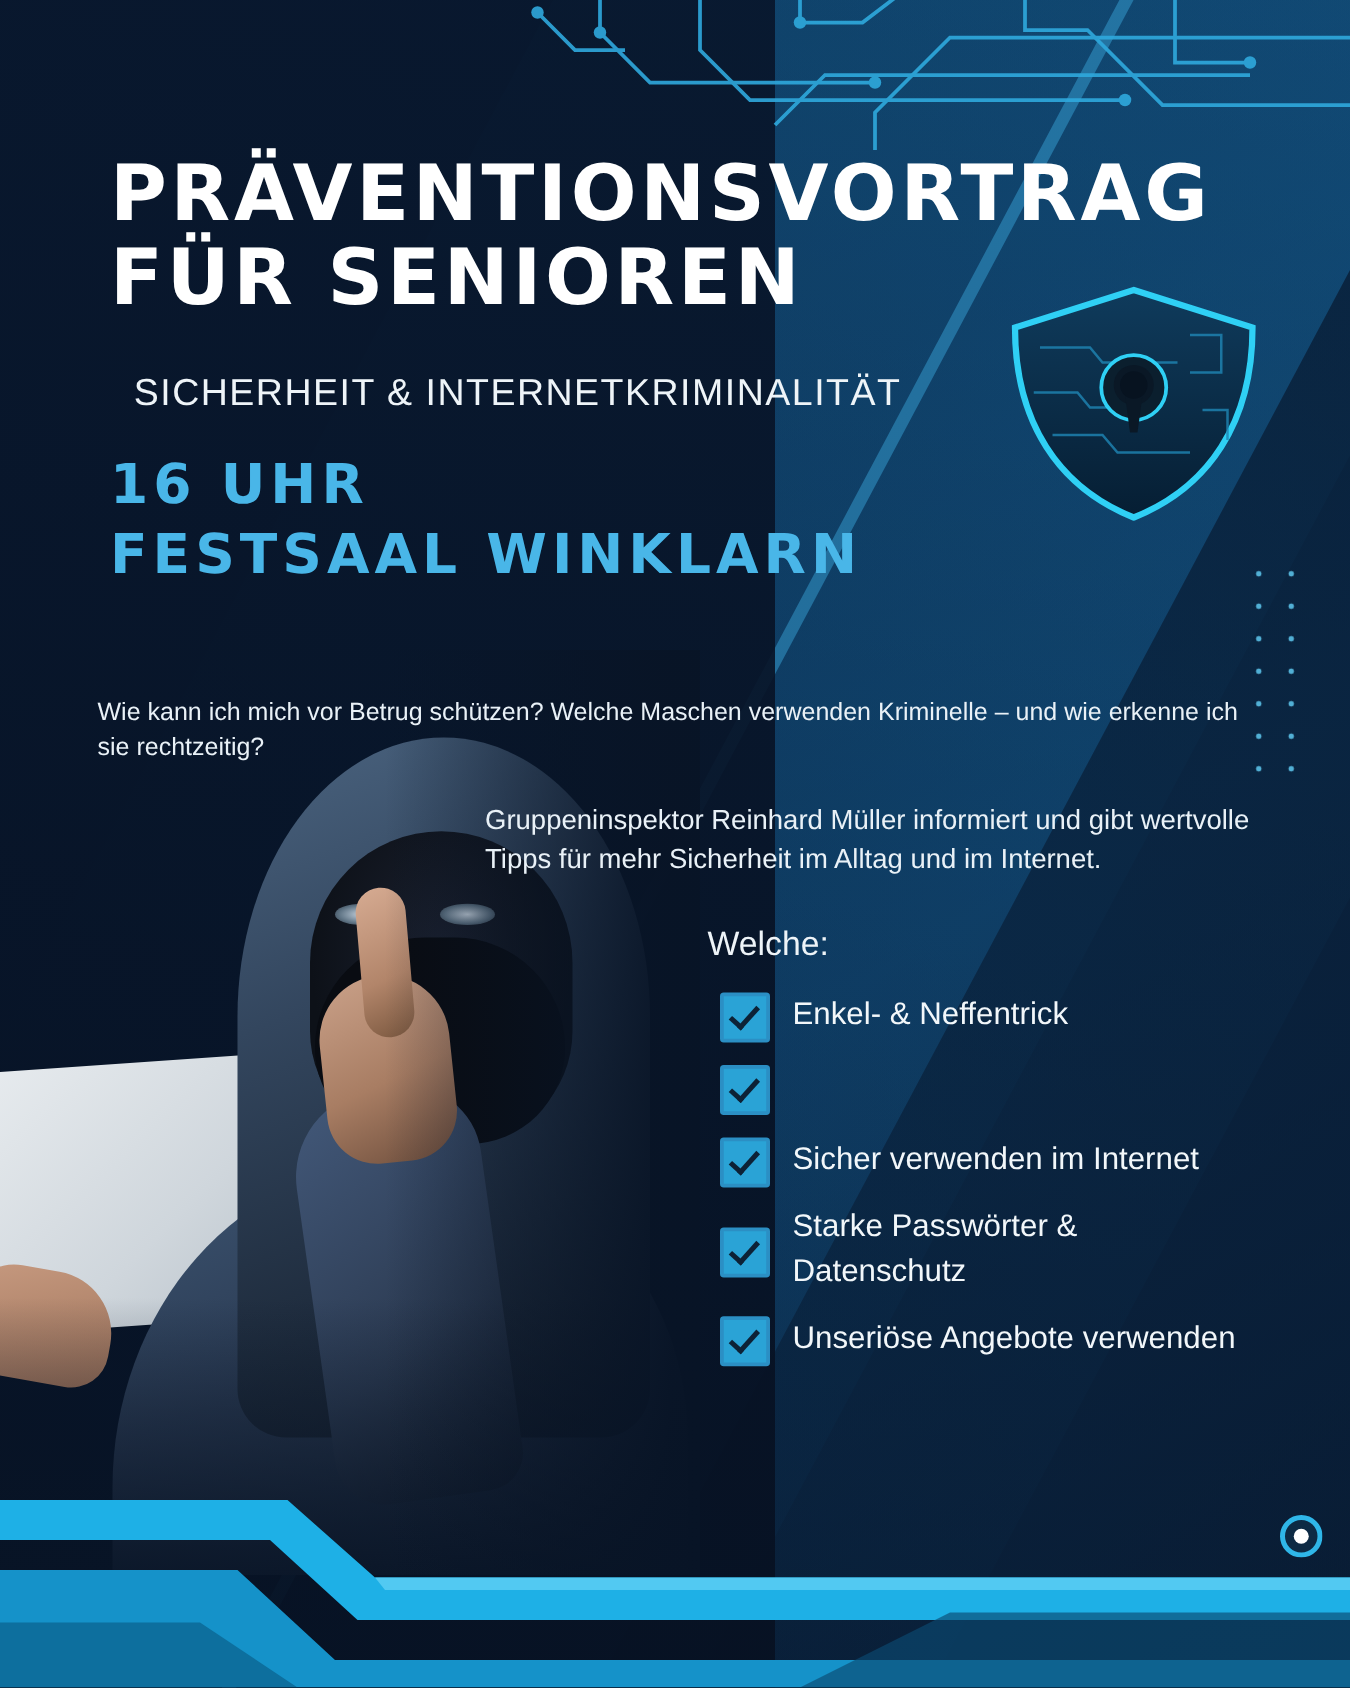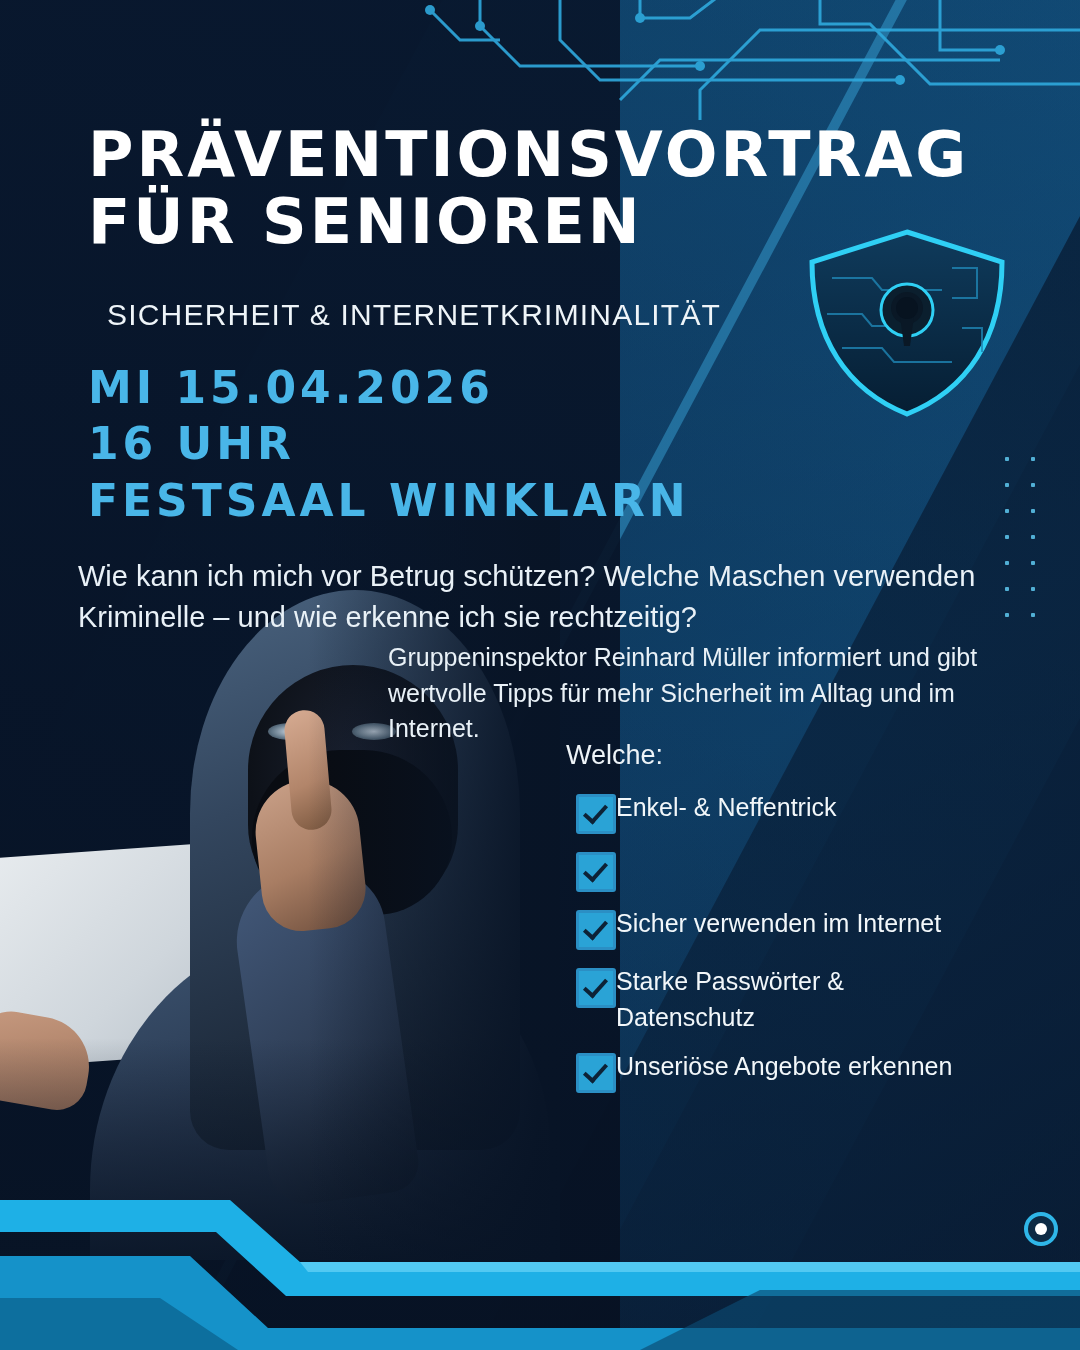--- a/index.html
+++ b/index.html
@@ -199,45 +199,46 @@
     font-weight: 700;
     letter-spacing: 4px;
     font-family: "DejaVu Sans", sans-serif;
     text-transform: uppercase;
   }
   .intro {
     position: absolute;
     left: 78px; top: 556px;
     width: 930px;
     color: #e9f1f7;
-    font-size: 29px;
+    font-size: 20px;
     line-height: 1.42;
   }
   .speaker {
     position: absolute;
     left: 388px; top: 640px;
     width: 628px;
     color: #e9f1f7;
-    font-size: 25px;
+    font-size: 22px;
     line-height: 1.42;
   }
   .topics-title {
     position: absolute;
     left: 566px; top: 740px;
     color: #eef4f8;
     font-size: 27px;
   }
   .topics {
     position: absolute;
     left: 576px; top: 790px;
     width: 450px;
   }
   .topic {
     display: flex;
-    align-items: flex-start;
+    align-items: center;
+    gap: 18px;
     margin-bottom: 14px;
   }
   .cb {
     flex: 0 0 auto;
     width: 34px; height: 34px;
     margin-top: 4px;
     border: 3px solid #2b8fc4;
     background: #2aa3d6;
     position: relative;
     border-radius: 3px;
@@ -345,21 +346,20 @@
   </svg>
 
   <div class="title">
     <div>PRÄVENTIONSVORTRAG</div>
     <div>FÜR SENIOREN</div>
   </div>
 
   <div class="subtitle">SICHERHEIT &amp; INTERNETKRIMINALITÄT</div>
 
   <div class="when">
-    <div>MI 15.04.2026</div>
     <div>16 UHR</div>
     <div>FESTSAAL WINKLARN</div>
   </div>
 
   <div class="intro">Wie kann ich mich vor Betrug schützen? Welche Maschen verwenden Kriminelle – und wie erkenne ich sie rechtzeitig?</div>
 
   <div class="speaker">Gruppeninspektor Reinhard Müller informiert und gibt wertvolle Tipps für mehr Sicherheit im Alltag und im Internet.</div>
 
   <div class="topics-title">Welche:</div>
 
@@ -374,17 +374,17 @@
     <div class="topic">
       <span class="cb"></span>
       <span class="topic-label">Sicher verwenden im Internet</span>
     </div>
     <div class="topic">
       <span class="cb"></span>
       <span class="topic-label">Starke Passwörter &amp; Datenschutz</span>
     </div>
     <div class="topic">
       <span class="cb"></span>
-      <span class="topic-label">Unseriöse Angebote erkennen</span>
+      <span class="topic-label">Unseriöse Angebote verwenden</span>
     </div>
   </div>
 
 </div>
 
 </body></html>

